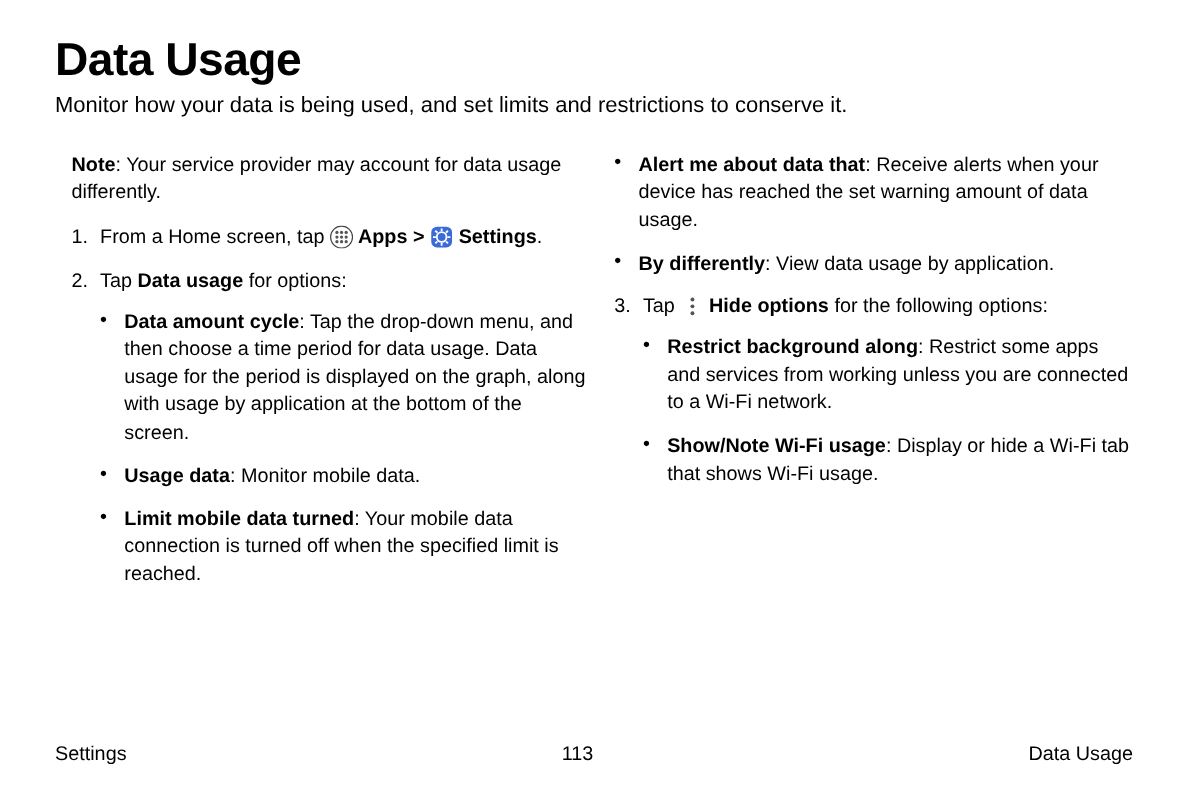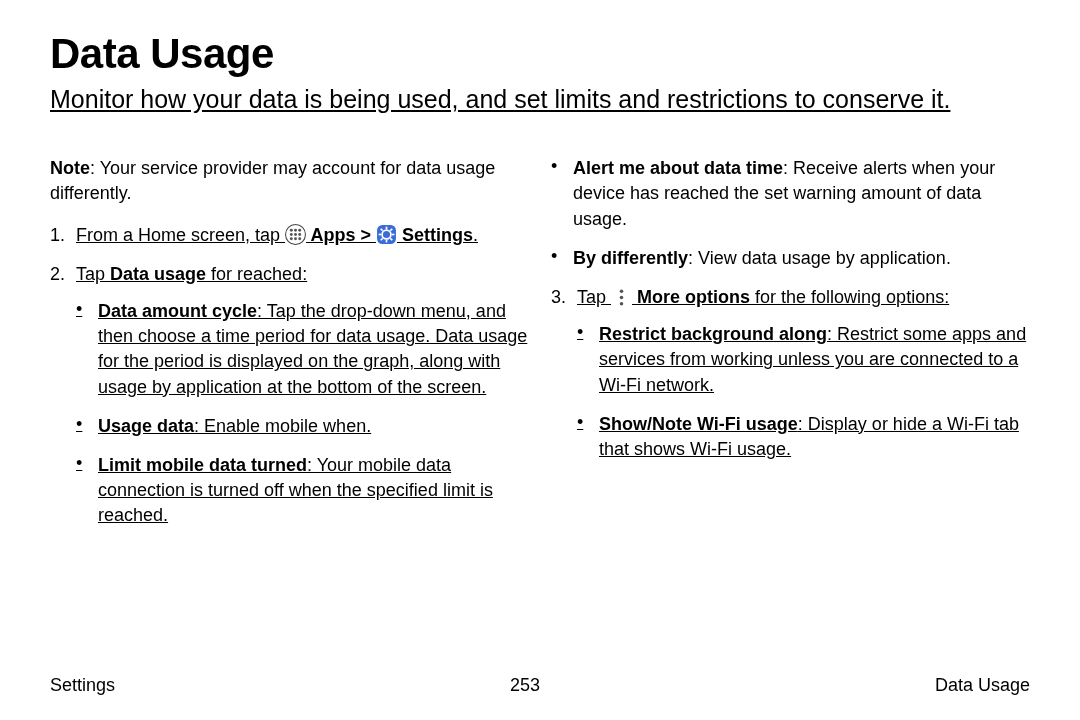--- a/index.html
+++ b/index.html
@@ -11,40 +11,40 @@
     padding: 30px 50px 20px 50px;
     position: relative;
   }
   .title {
     font-size: 42px;
     font-weight: 700;
     letter-spacing: -0.5px;
     margin-bottom: 6px;
   }
   .subtitle {
-    font-size: 25px;
+    font-size: 20px;
     font-weight: 400;
     line-height: 1.25;
-    margin-bottom: 41px;
+    margin-bottom: 28px;
     max-width: 960px;
-    text-decoration: underline;
   }
   .columns {
     display: flex;
     gap: 22px;
+    margin-left: 15px;
   }
   .col {
     flex: 1;
     font-size: 18px;
     line-height: 1.4;
   }
   .note { margin-bottom: 16px; }
   .step { display: flex; margin-bottom: 14px; }
   .step-num { width: 26px; flex-shrink: 0; }
-  .step-body { flex: 1; text-decoration: underline; }
+  .step-body { flex: 1; }
   .bullets { margin-top: 12px; }
   .bullet { display: flex; margin-bottom: 14px; }
   .bullet-dot { width: 22px; flex-shrink: 0; text-align: left; font-size: 18px; line-height: 1.2; }
   .bullet-body { flex: 1; }
   b { font-weight: 700; }
   .icon {
     display: inline-flex;
     align-items: center;
     justify-content: center;
     vertical-align: middle;
@@ -108,77 +108,77 @@
                 <line x1="6.3" y1="13.7" x2="4.5" y2="15.5"></line>
               </g>
             </svg>
           </span><b> Settings</b><span>.</span>
       </div>
     </div>
 
     <div class="step">
       <div class="step-num">2.</div>
       <div class="step-body">
-        <span>Tap </span><b>Data usage</b><span> for reached:</span>
+        <span>Tap </span><b>Data usage</b><span> for options:</span>
 
         <div class="bullets">
           <div class="bullet">
             <div class="bullet-dot">•</div>
             <div class="bullet-body"><b>Data amount cycle</b><span>: Tap the drop-down menu, and then choose a time period for data usage. Data usage for the period is displayed on the graph, along with usage by application at the bottom of the screen.</span></div>
           </div>
           <div class="bullet">
             <div class="bullet-dot">•</div>
-            <div class="bullet-body"><b>Usage data</b><span>: Enable mobile when.</span></div>
+            <div class="bullet-body"><b>Usage data</b><span>: Monitor mobile data.</span></div>
           </div>
           <div class="bullet">
             <div class="bullet-dot">•</div>
             <div class="bullet-body"><b>Limit mobile data turned</b><span>: Your mobile data connection is turned off when the specified limit is reached.</span></div>
           </div>
         </div>
       </div>
     </div>
   </div>
 
   <div class="col">
     <div class="bullets" style="margin-top:0;">
       <div class="bullet">
         <div class="bullet-dot">•</div>
-        <div class="bullet-body"><b>Alert me about data time</b><span>: Receive alerts when your device has reached the set warning amount of data usage.</span></div>
+        <div class="bullet-body"><b>Alert me about data that</b><span>: Receive alerts when your device has reached the set warning amount of data usage.</span></div>
       </div>
       <div class="bullet">
         <div class="bullet-dot">•</div>
         <div class="bullet-body"><b>By differently</b><span>: View data usage by application.</span></div>
       </div>
     </div>
 
     <div class="step">
       <div class="step-num">3.</div>
       <div class="step-body">
         <span>Tap </span><span class="icon">
             <svg viewBox="0 0 20 20">
               <g fill="#555">
                 <circle cx="10" cy="4" r="1.7"></circle>
                 <circle cx="10" cy="10" r="1.7"></circle>
                 <circle cx="10" cy="16" r="1.7"></circle>
               </g>
             </svg>
-          </span><b> More options</b><span> for the following options:</span>
+          </span><b> Hide options</b><span> for the following options:</span>
 
         <div class="bullets">
           <div class="bullet">
             <div class="bullet-dot">•</div>
             <div class="bullet-body"><b>Restrict background along</b><span>: Restrict some apps and services from working unless you are connected to a Wi-Fi network.</span></div>
           </div>
           <div class="bullet">
             <div class="bullet-dot">•</div>
             <div class="bullet-body"><b>Show/Note Wi-Fi usage</b><span>: Display or hide a Wi-Fi tab that shows Wi-Fi usage.</span></div>
           </div>
         </div>
       </div>
     </div>
   </div>
 </div>
 
 <div class="footer">
   <span>Settings</span>
-  <span>253</span>
+  <span>113</span>
   <span>Data Usage</span>
 </div>
 
 </body></html>

